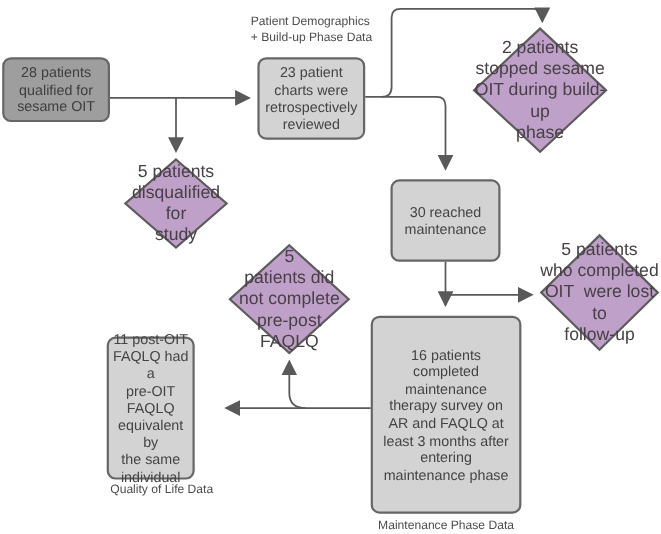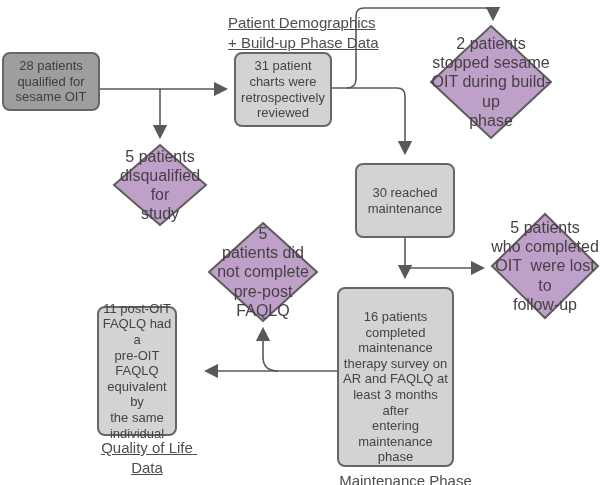--- a/index.html
+++ b/index.html
@@ -25,21 +25,21 @@
   }
   .node.dark{background:var(--box-dark);color:#3e3e3e;}
   .node .txt,.diamond .txt{white-space:pre-wrap;}
   .diamond{position:absolute;}
   .diamond svg{position:absolute;left:0;top:0;display:block;}
   .diamond polygon{fill:var(--diamond-fill);stroke:var(--diamond-border);stroke-width:2;}
   .dtext{
     position:absolute;left:0;top:0;right:0;bottom:0;display:flex;align-items:center;justify-content:center;
     font-size:16px;line-height:1.2;text-align:center;color:#474046;
   }
-  .note{position:absolute;font-size:15px;line-height:1.3;color:#4d4d4d;white-space:pre-wrap;text-decoration:underline;}
+  .note{position:absolute;font-size:11px;line-height:1.3;color:#4d4d4d;white-space:pre-wrap;}
   .note.center{text-align:center;}
 </style>
 </head>
 <body>
 
 <div class="canvas">
 
   <svg class="connectors" width="601" height="485" viewBox="0 0 601 485" xmlns="http://www.w3.org/2000/svg">
     <defs>
       <marker id="arrow" viewBox="0 0 10 10" refX="8.5" refY="5" markerWidth="9" markerHeight="9" orient="auto-start-reverse">
@@ -59,21 +59,21 @@
   <div class="note" style="left:228px;top:13px;">Patient Demographics
 + Build-up Phase Data</div>
 
   <div class="node dark" style="left:2px;top:52px;width:98px;height:59px;justify-content:center;">
     <span class="txt">28 patients
 qualified for
 sesame OIT</span>
   </div>
 
   <div class="node" style="left:234px;top:52px;width:98px;height:75px;">
-    <span class="txt">31 patient
+    <span class="txt">23 patient
 charts were
 retrospectively
 reviewed</span>
   </div>
 
   <div class="diamond" style="left:429px;top:24px;width:124px;height:116px;">
     <svg width="124" height="116" viewBox="0 0 124 116" xmlns="http://www.w3.org/2000/svg">
       <polygon points="62,2 122,58 62,114 2,58"></polygon>
     </svg>
     <div class="dtext">
@@ -118,21 +118,21 @@
     </svg>
     <div class="dtext">
         <span class="txt">5
 patients did
 not complete
 pre-post
 FAQLQ</span>
       </div>
   </div>
 
-  <div class="node" style="left:337px;top:287px;width:117px;height:180px;align-items:flex-end;">
+  <div class="node" style="left:337px;top:287px;width:137px;height:180px;">
     <span class="txt">16 patients
 completed
 maintenance
 therapy survey on
 AR and FAQLQ at
 least 3 months after
 entering
 maintenance phase</span>
   </div>
 

